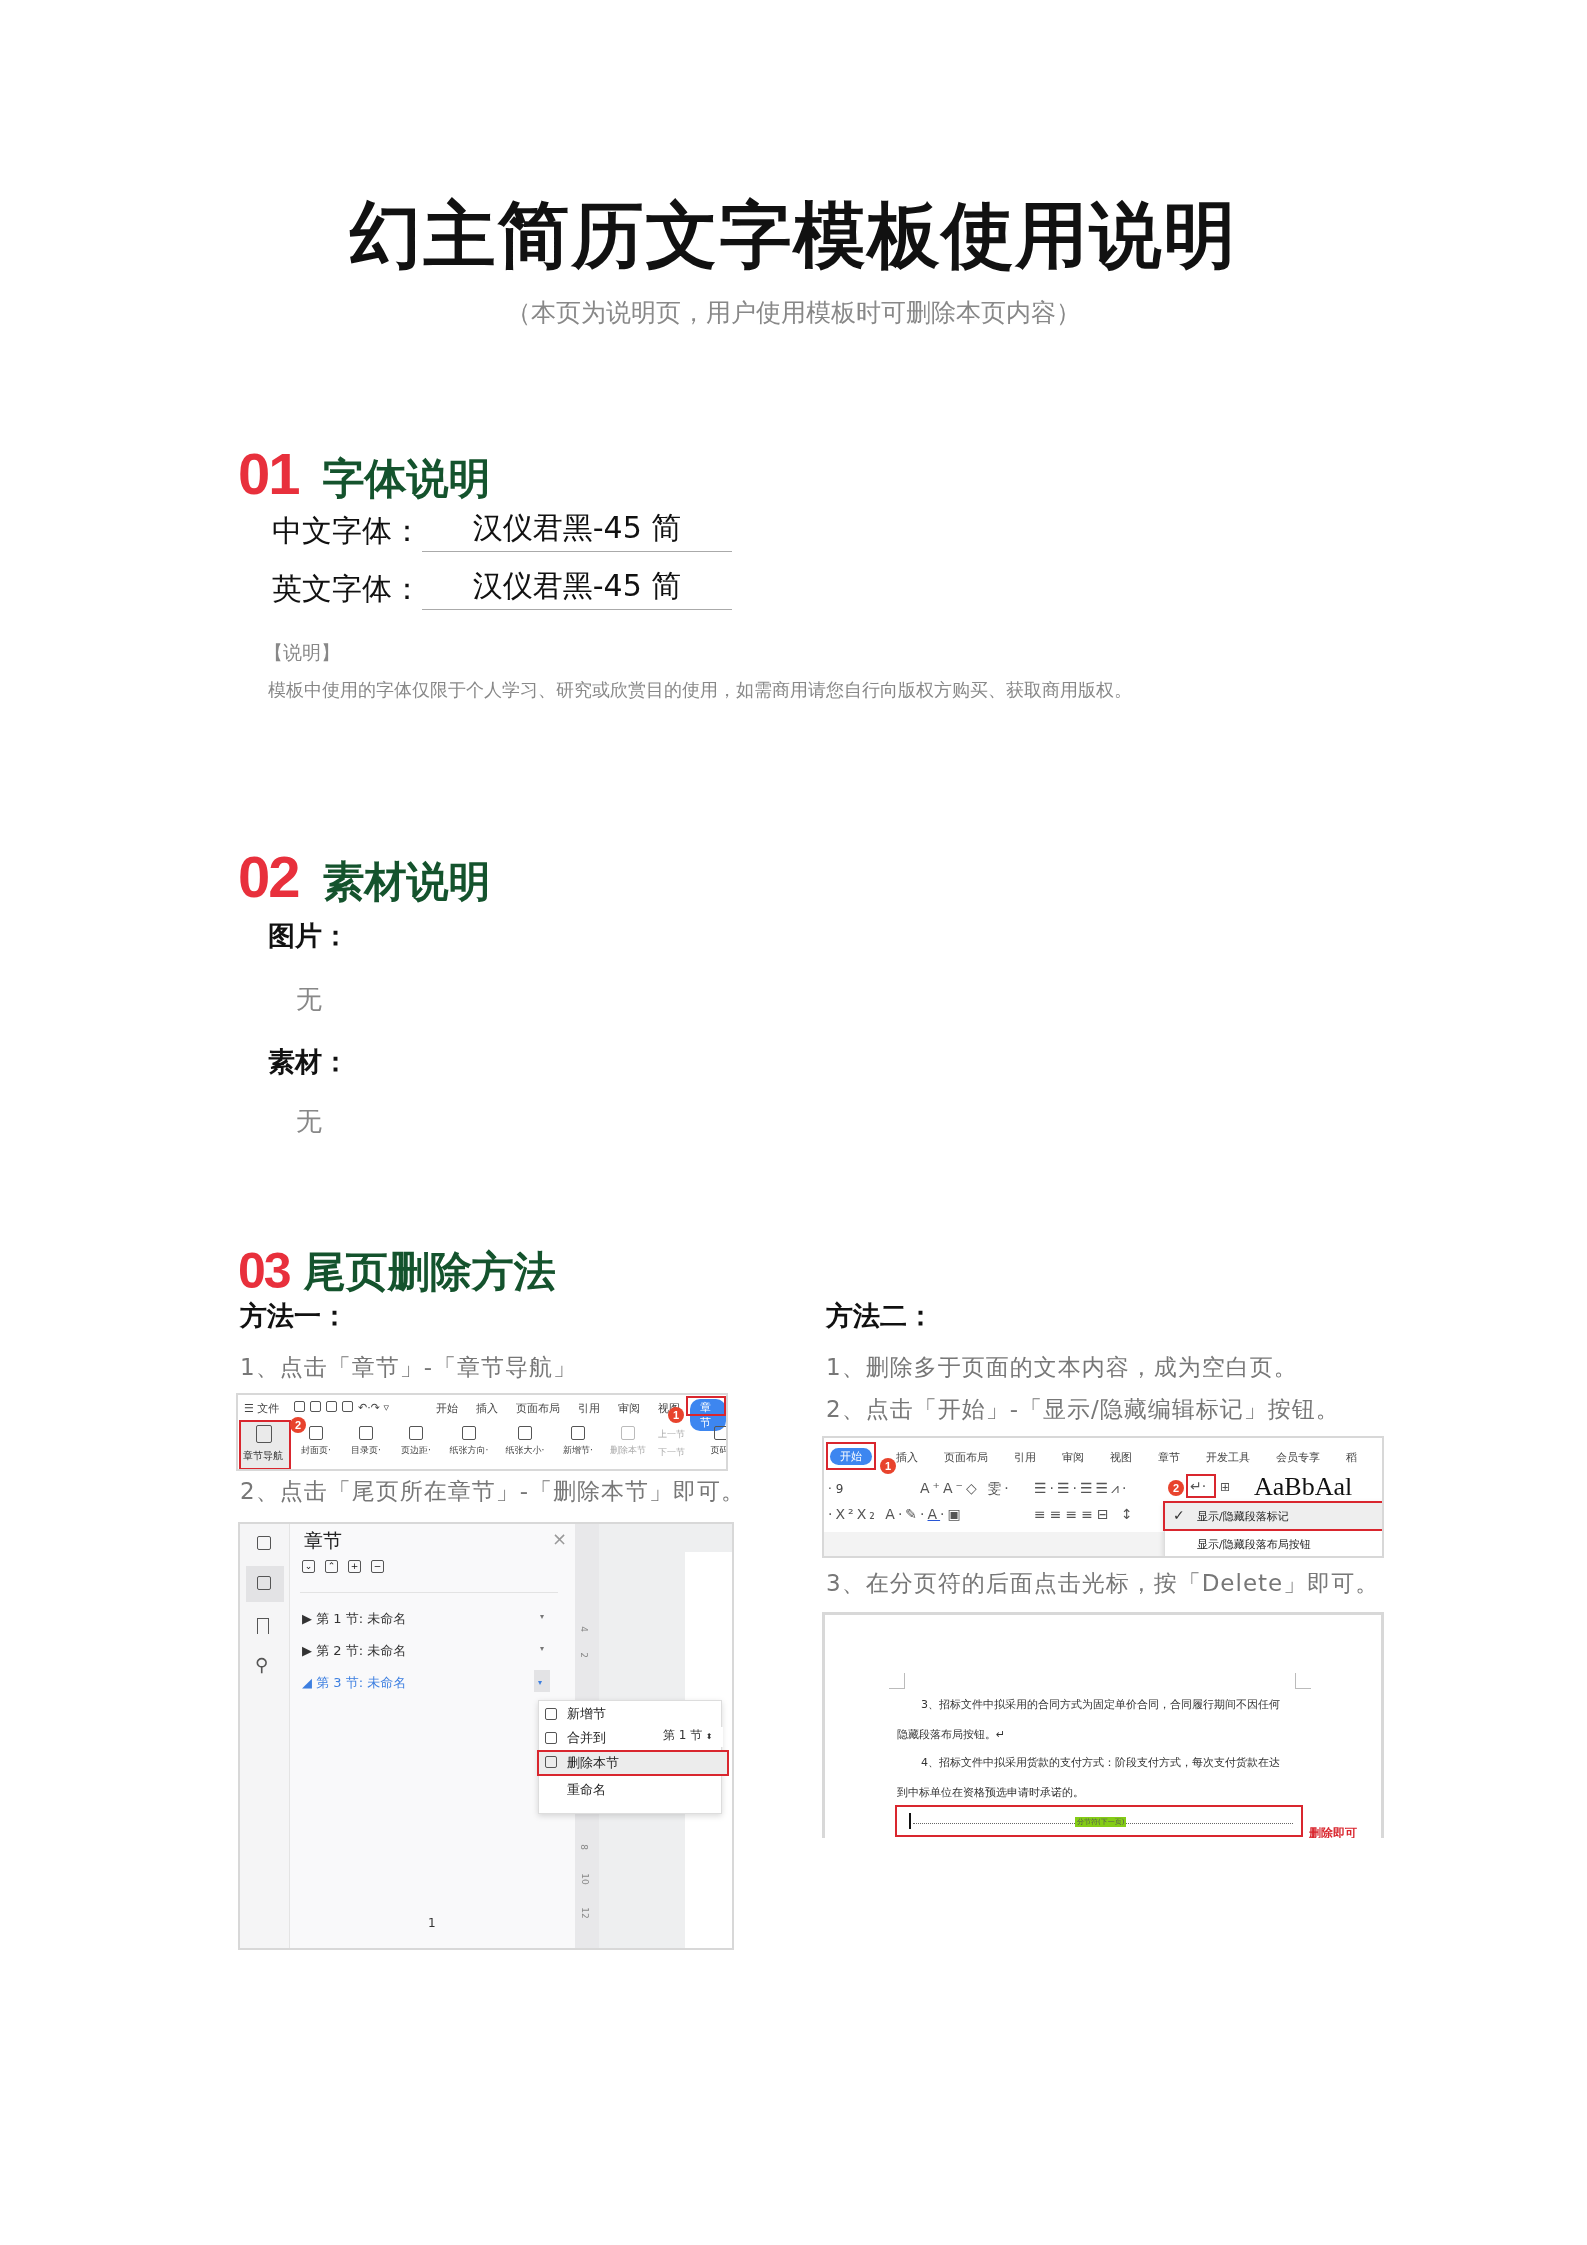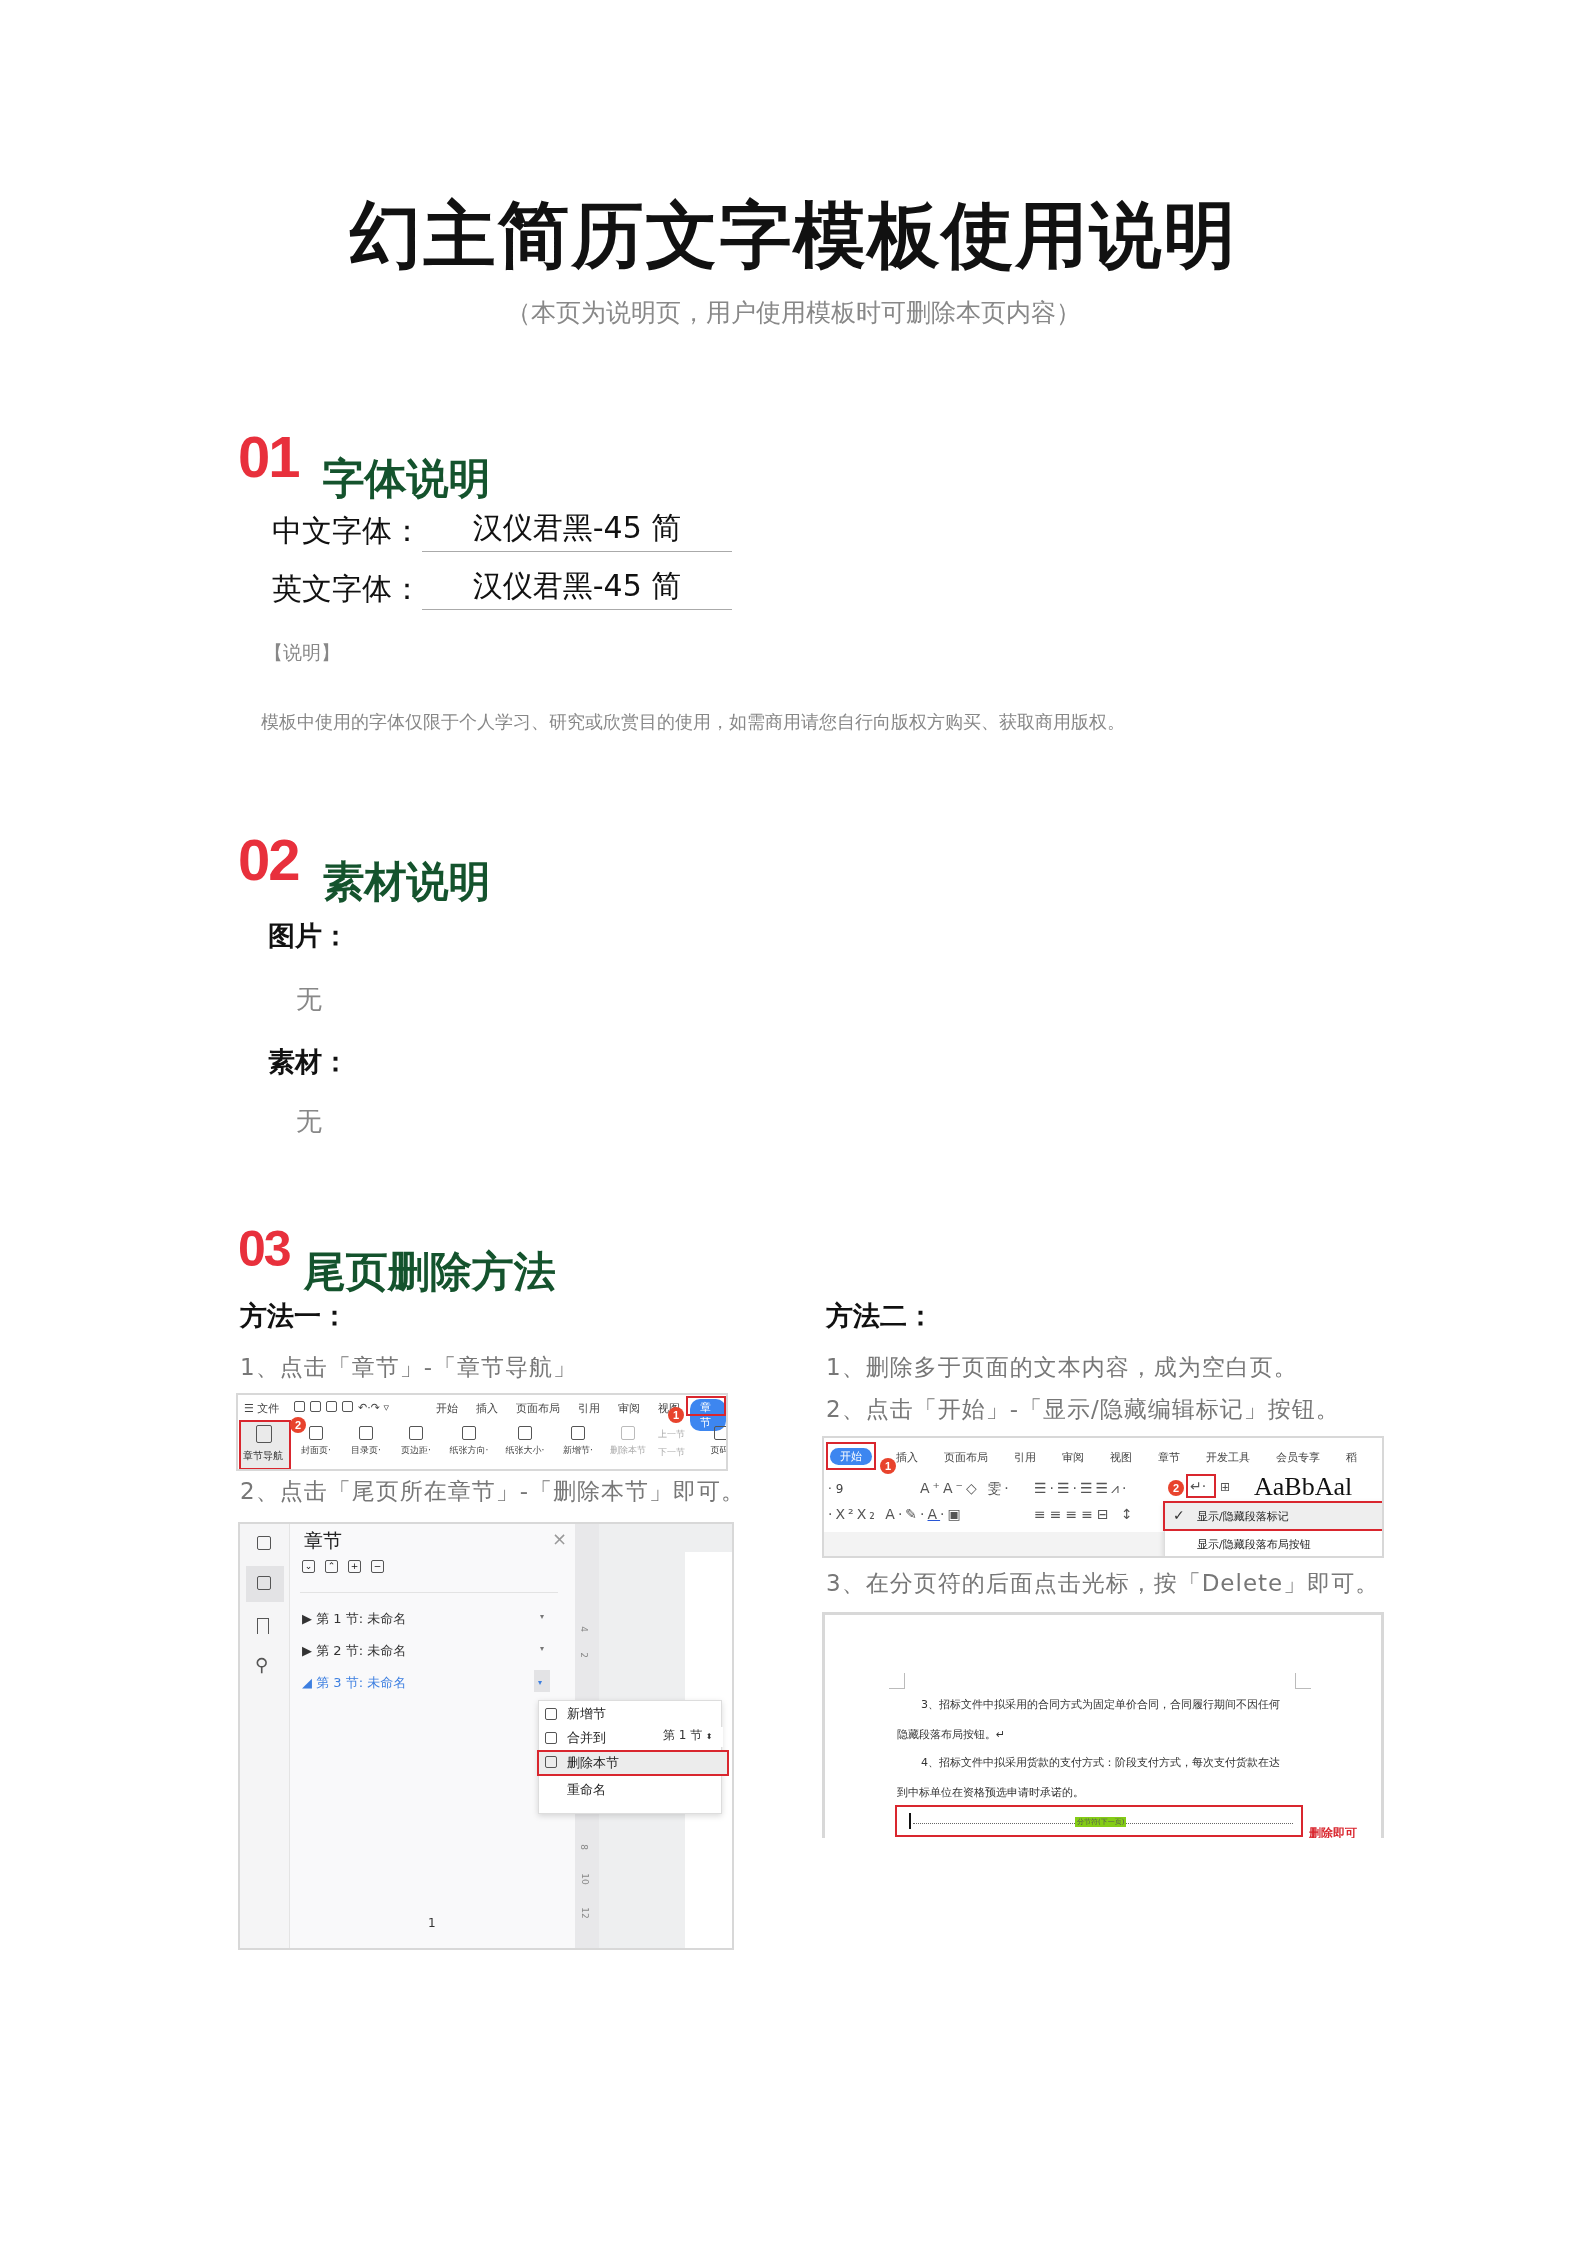--- a/index.html
+++ b/index.html
@@ -4,21 +4,21 @@
 <style>
   * { box-sizing: border-box; margin: 0; padding: 0; }
   html, body { width: 1587px; height: 2245px; background: #ffffff; overflow: hidden; }
   body { font-family: "DejaVu Sans", "Liberation Sans", sans-serif; color: #111; position: relative; }
 
   .abs { position: absolute; }
 
   .title { left: 0; width: 1587px; top: 188px; text-align: center; font-size: 72px; font-weight: bold; letter-spacing: 2px; color: #111; }
   .subtitle { left: 0; width: 1587px; top: 296px; text-align: center; font-size: 25px; color: #888; }
 
-  .sec-head { display: flex; align-items: center; }
+  .sec-head { display: flex; align-items: flex-end; }
   .sec-num { color: #e8303c; font-size: 58px; font-family: "Liberation Sans", sans-serif; font-weight: bold; letter-spacing: -2px; }
   .sec-title { font-size: 42px; font-weight: bold; color: #14532d; margin-left: 24px; margin-top: 46px; }
 
   .font-row { display: flex; align-items: flex-end; font-size: 30px; color: #111; }
   .font-row .val { display: inline-block; width: 310px; border-bottom: 1.5px solid #aaa; padding-bottom: 2px; text-align: center; }
 
   .note-title { font-size: 19px; color: #888; }
   .note-body { font-size: 18px; color: #888; }
 
   .label-bold { font-size: 27px; font-weight: bold; color: #111; }
@@ -55,21 +55,21 @@
 <div class="abs font-row" style="left:272px; top:508px;">
   <span>中文字体：</span>
   <span class="val">汉仪君黑-45 简</span>
 </div>
 <div class="abs font-row" style="left:272px; top:566px;">
   <span>英文字体：</span>
   <span class="val">汉仪君黑-45 简</span>
 </div>
 
 <div class="abs note-title" style="left:264px; top:640px;">【说明】</div>
-<div class="abs note-body" style="left:261px; top:678px;margin-top:32px;">模板中使用的字体仅限于个人学习、研究或欣赏目的使用，如需商用请您自行向版权方购买、获取商用版权。</div>
+<div class="abs note-body" style="left:268px; top:678px;">模板中使用的字体仅限于个人学习、研究或欣赏目的使用，如需商用请您自行向版权方购买、获取商用版权。</div>
 
 <div class="abs sec-head" style="left:238px; top:808px;">
   <span class="sec-num">02</span>
   <span class="sec-title">素材说明</span>
 </div>
 
 <div class="abs label-bold" style="left:268px; top:918px;">图片：</div>
 <div class="abs val-grey" style="left:296px; top:982px;">无</div>
 <div class="abs label-bold" style="left:268px; top:1044px;">素材：</div>
 <div class="abs val-grey" style="left:296px; top:1104px;">无</div>

